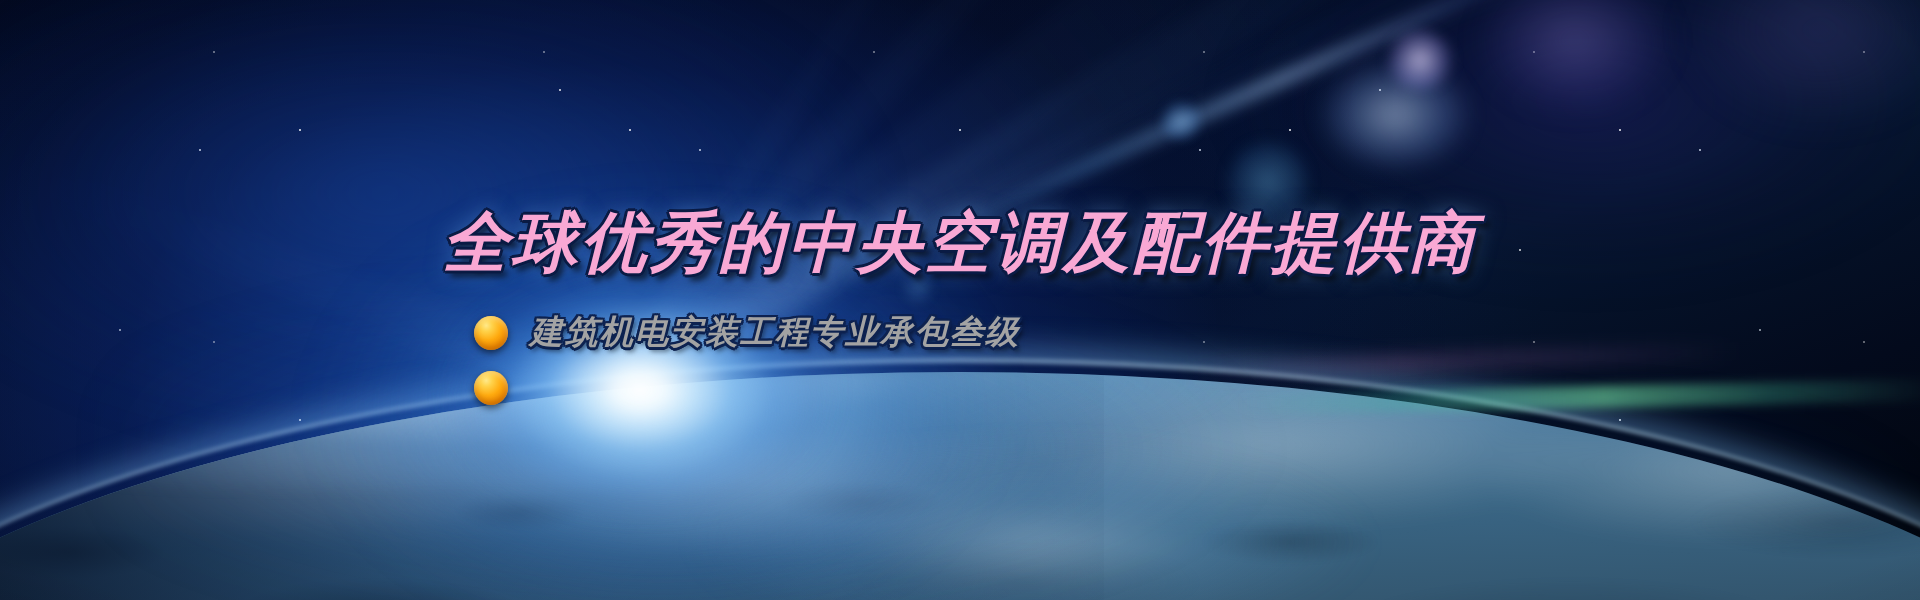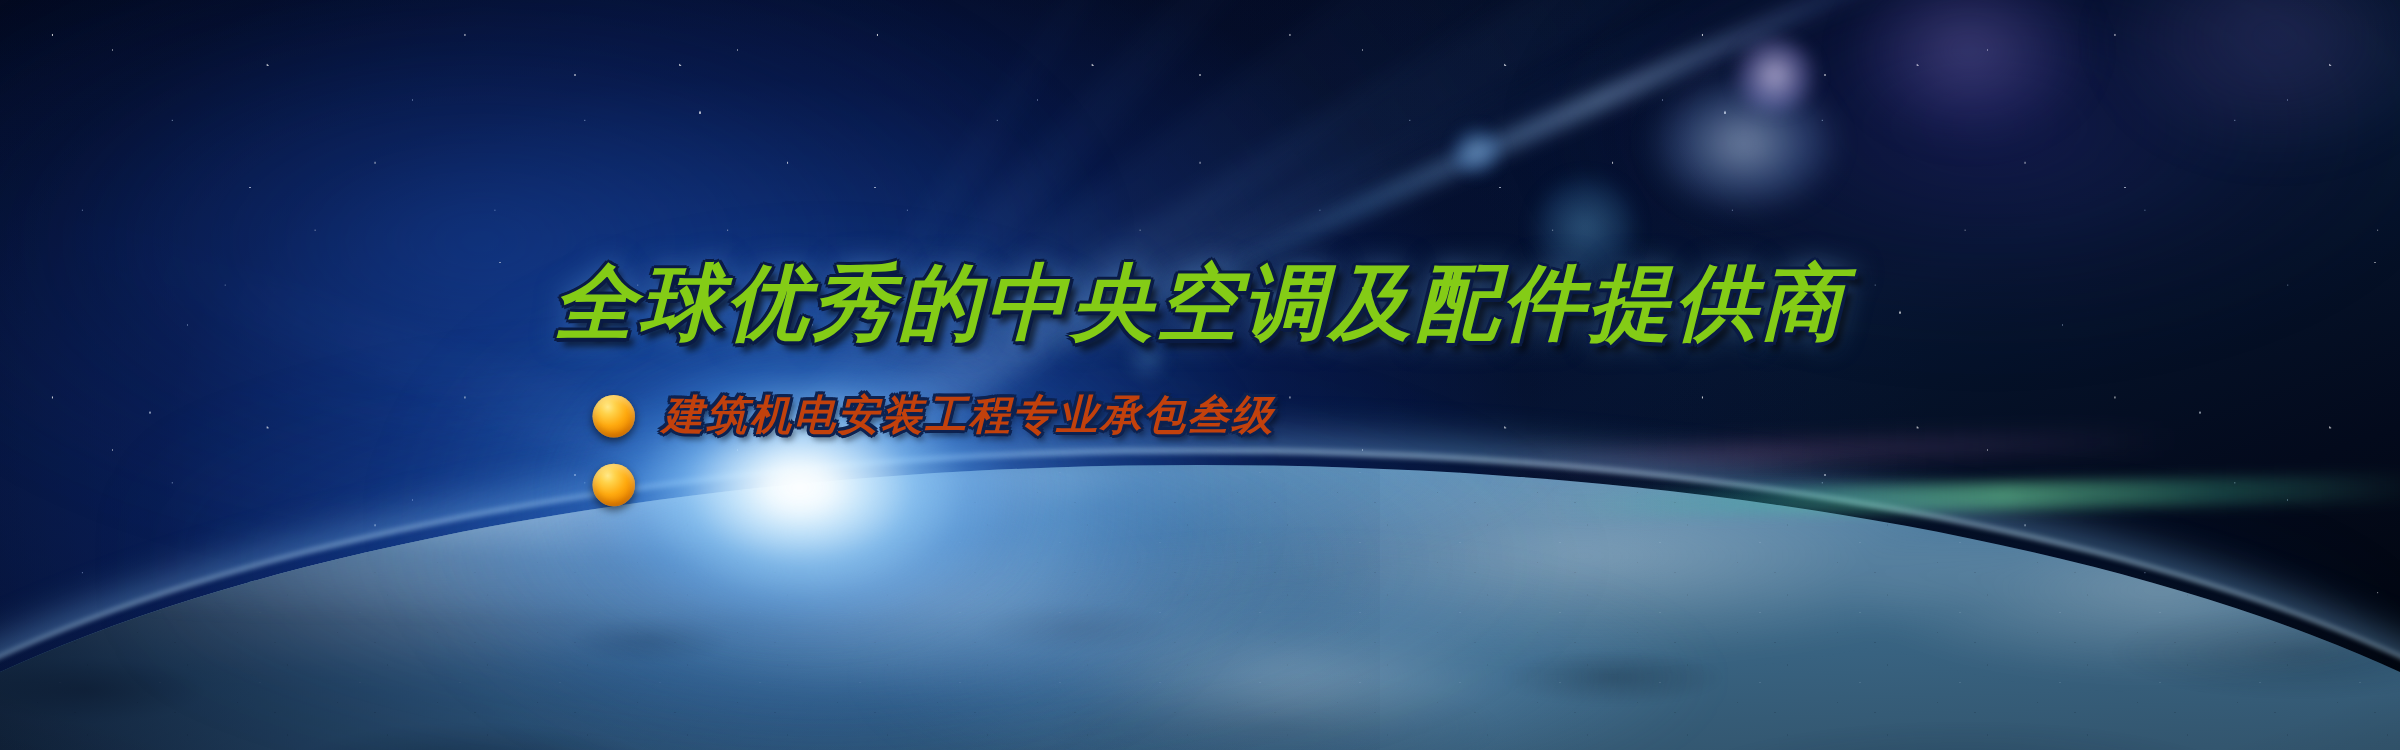--- a/index.html
+++ b/index.html
@@ -349,21 +349,21 @@
 
   .headline {
     position:absolute;
     left:0; right:0;
     top:198px;
     text-align:center;
     font-size:66px;
     font-weight:bold;
     font-style:italic;
     letter-spacing:3px;
-    color:#84cc16;
+    color:#f9a8d4;
     font-family:"DejaVu Sans", "Liberation Sans", sans-serif;
     white-space:nowrap;
     text-shadow:
       -2px -2px 0 #0a1b44,
        2px -2px 0 #0a1b44,
       -2px  2px 0 #0a1b44,
        2px  2px 0 #0a1b44,
       -3px  0   0 #0a1b44,
        3px  0   0 #0a1b44,
        0   -3px 0 #0a1b44,
@@ -399,21 +399,21 @@
     box-shadow:
       0 3px 7px rgba(0,0,0,0.55),
       inset 0 -3px 6px rgba(150,70,0,0.45),
       inset 0 3px 5px rgba(255,245,190,0.55);
   }
   .bullet-text {
     font-size:33px;
     font-weight:bold;
     font-style:italic;
     letter-spacing:2px;
-    color:#c2410c;
+    color:#a3a3a3;
     font-family:"DejaVu Sans", "Liberation Sans", sans-serif;
     white-space:nowrap;
     text-shadow:
       -2px -2px 0 #0d2250,
        2px -2px 0 #0d2250,
       -2px  2px 0 #0d2250,
        2px  2px 0 #0d2250,
       -2.5px 0  0 #0d2250,
        2.5px 0  0 #0d2250,
        0  -2.5px 0 #0d2250,

